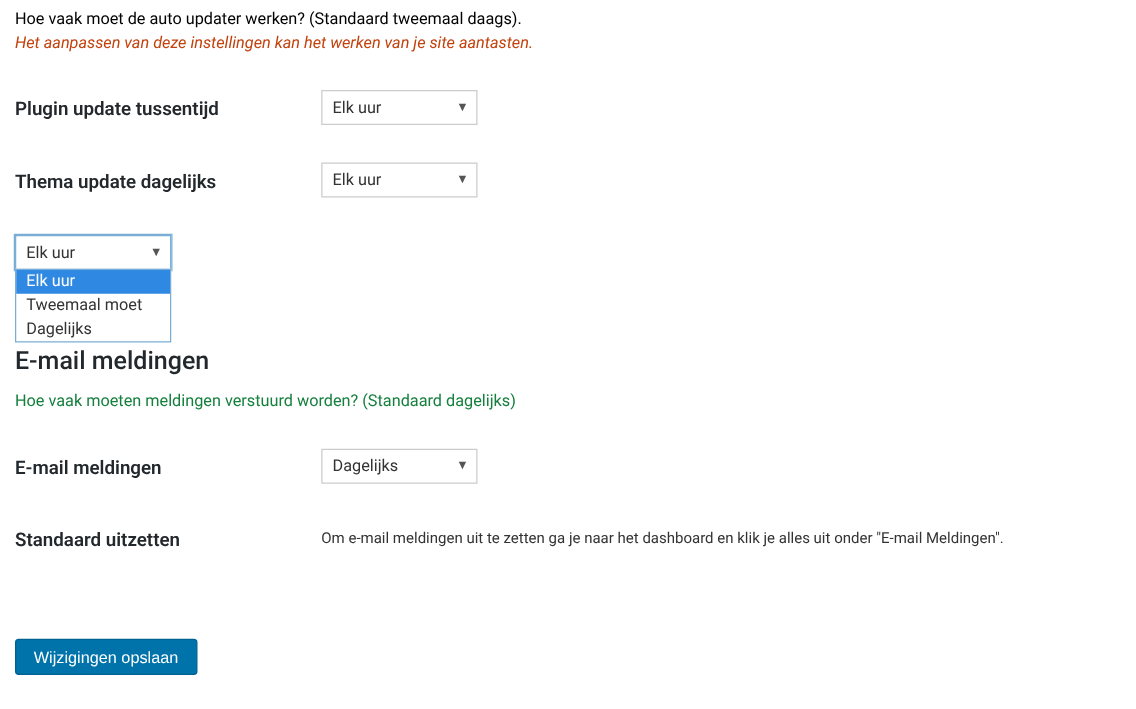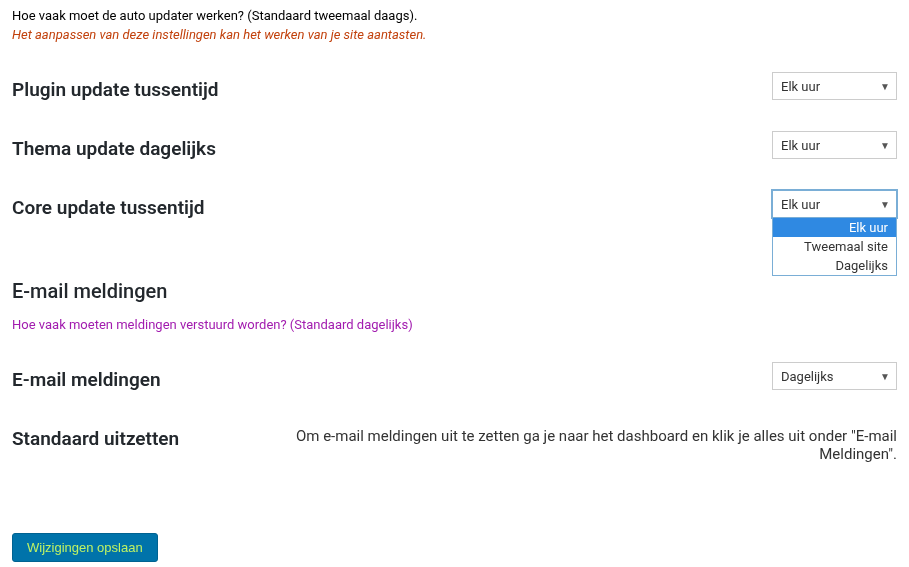--- a/index.html
+++ b/index.html
@@ -26,28 +26,27 @@
       padding-bottom: 30px;
     }
     .form-row {
       display: flex;
       align-items: flex-start;
       margin-bottom: 30px;
     }
     .form-label {
       width: 245px;
       font-weight: 600;
-      font-size: 19px;
+      font-size: 15px;
       color: #23282d;
       padding-top: 6px;
       flex-shrink: 0;
     }
     .form-control-cell {
       flex: 1;
-      text-align: right;
     }
     .select-wrap {
       position: relative;
       display: inline-block;
     }
     .select-box {
       width: 125px;
       height: 28px;
       border: 1px solid #ccc;
       background: #fff;
@@ -90,32 +89,32 @@
       color: #fff;
     }
     h2.section-heading {
       font-size: 20px;
       font-weight: 500;
       color: #23282d;
       margin-top: 60px;
       margin-bottom: 14px;
     }
     .section-desc {
-      color: #a21caf;
+      color: #15803d;
       margin-bottom: 30px;
     }
     .info-text {
       color: #333;
-      font-size: 15px;
+      font-size: 12px;
       padding-top: 6px;
     }
     .save-btn {
       background: #0073aa;
       border: 1px solid #006291;
-      color: #bef264;
+      color: #ffffff;
       padding: 6px 14px;
       font-size: 13px;
       border-radius: 3px;
       cursor: pointer;
       margin-top: 40px;
       margin-bottom: 10px;
     }
   </style>
 </head>
 <body>
@@ -143,30 +142,29 @@
     <div class="select-wrap">
       <div class="select-box">
         <span>Elk uur</span>
         <span class="select-caret">▼</span>
       </div>
     </div>
   </div>
 </div>
 
 <div class="form-row">
-  <div class="form-label">Core update tussentijd</div>
   <div class="form-control-cell">
     <div class="select-wrap">
       <div class="select-box open">
         <span>Elk uur</span>
         <span class="select-caret">▼</span>
       </div>
       <div class="dropdown-list">
         <div class="dropdown-item selected">Elk uur</div>
-        <div class="dropdown-item">Tweemaal site</div>
+        <div class="dropdown-item">Tweemaal moet</div>
         <div class="dropdown-item">Dagelijks</div>
       </div>
     </div>
   </div>
 </div>
 
 <h2 class="section-heading">E-mail meldingen</h2>
 <p class="section-desc">Hoe vaak moeten meldingen verstuurd worden? (Standaard dagelijks)</p>
 
 <div class="form-row">

